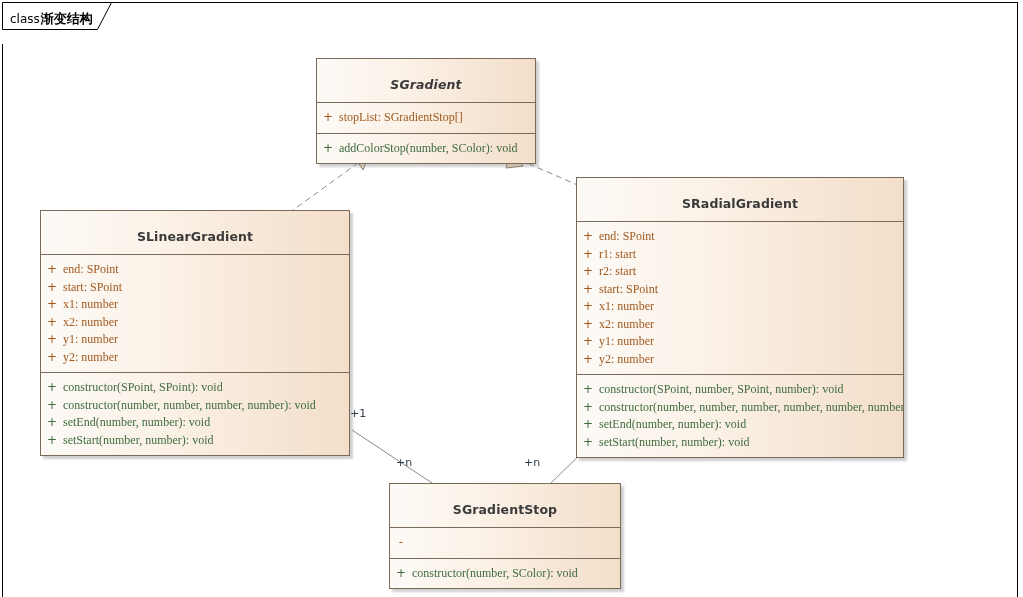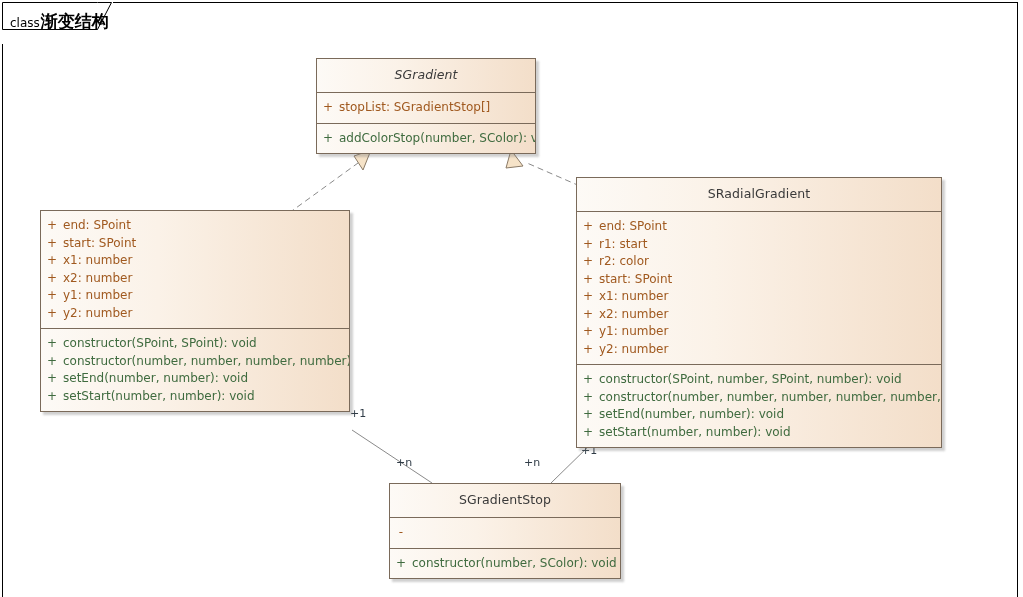--- a/index.html
+++ b/index.html
@@ -52,21 +52,21 @@
     align-items: baseline;
     height: 26px;
     padding-right: 4px;
   }
   #frame-tab .kw {
     font-size: 12px;
     color: #000;
     font-family: "DejaVu Sans", "Liberation Sans", sans-serif;
   }
   #frame-tab .tname {
-    font-size: 17px;
+    font-size: 13px;
     font-weight: bold;
     color: #000;
     margin-left: 1px;
   }
   #frame-tab svg {
     position: absolute;
     left: 0;
     top: 0;
     overflow: visible;
   }
@@ -94,23 +94,23 @@
     box-sizing: border-box;
     border: 1px solid #7a6a5a;
     background: linear-gradient(to right, #fdfaf6 0%, #fbf2e8 38%, #f3dec9 100%);
     box-shadow: 3px 3px 2px rgba(120,120,120,0.35);
     overflow: hidden;
   }
 
   .uml-head {
     text-align: center;
     font-size: 12.5px;
-    font-weight: normal;
+    font-weight: bold;
     color: #3a3a3a;
-    padding: 8px 6px 10px 6px;
+    padding: 18px 6px 10px 6px;
     border-bottom: 1px solid #7a6a5a;
     letter-spacing: 0.1px;
   }
   .uml-head.abstract {
     font-style: italic;
   }
 
   .uml-compartment {
     padding: 6px 0 6px 0;
   }
@@ -127,20 +127,21 @@
     white-space: nowrap;
   }
   .member .vis {
     width: 22px;
     flex: 0 0 22px;
     text-align: center;
     font-size: 12px;
   }
   .member .sig {
     flex: 1 1 auto;
+    font-family: Liberation Serif, serif;
   }
 
   
   .attr .vis, .attr .sig { color: #a0591f; }
   
   .oper .vis, .oper .sig { color: #3f6b3f; }
 </style>
 </head>
 <body>
 
@@ -190,20 +191,21 @@
     </div>
     <div class="uml-compartment">
       <div class="member oper">
         <span class="vis">+</span>
         <span class="sig">addColorStop(number, SColor): void</span>
       </div>
     </div>
   </div>
 
   <div class="uml-class" style="left:40px; top:210px; width:310px;">
+    <div class="uml-head">SLinearGradient</div>
     <div class="uml-compartment">
       <div class="member attr">
         <span class="vis">+</span>
         <span class="sig">end: SPoint</span>
       </div>
       <div class="member attr">
         <span class="vis">+</span>
         <span class="sig">start: SPoint</span>
       </div>
       <div class="member attr">
@@ -236,34 +238,34 @@
         <span class="vis">+</span>
         <span class="sig">setEnd(number, number): void</span>
       </div>
       <div class="member oper">
         <span class="vis">+</span>
         <span class="sig">setStart(number, number): void</span>
       </div>
     </div>
   </div>
 
-  <div class="uml-class" style="left:576px; top:177px; width:366px;">
+  <div class="uml-class" style="left:576px; top:177px; width:328px;">
     <div class="uml-head">SRadialGradient</div>
     <div class="uml-compartment">
       <div class="member attr">
         <span class="vis">+</span>
         <span class="sig">end: SPoint</span>
       </div>
       <div class="member attr">
         <span class="vis">+</span>
         <span class="sig">r1: start</span>
       </div>
       <div class="member attr">
         <span class="vis">+</span>
-        <span class="sig">r2: color</span>
+        <span class="sig">r2: start</span>
       </div>
       <div class="member attr">
         <span class="vis">+</span>
         <span class="sig">start: SPoint</span>
       </div>
       <div class="member attr">
         <span class="vis">+</span>
         <span class="sig">x1: number</span>
       </div>
       <div class="member attr">

